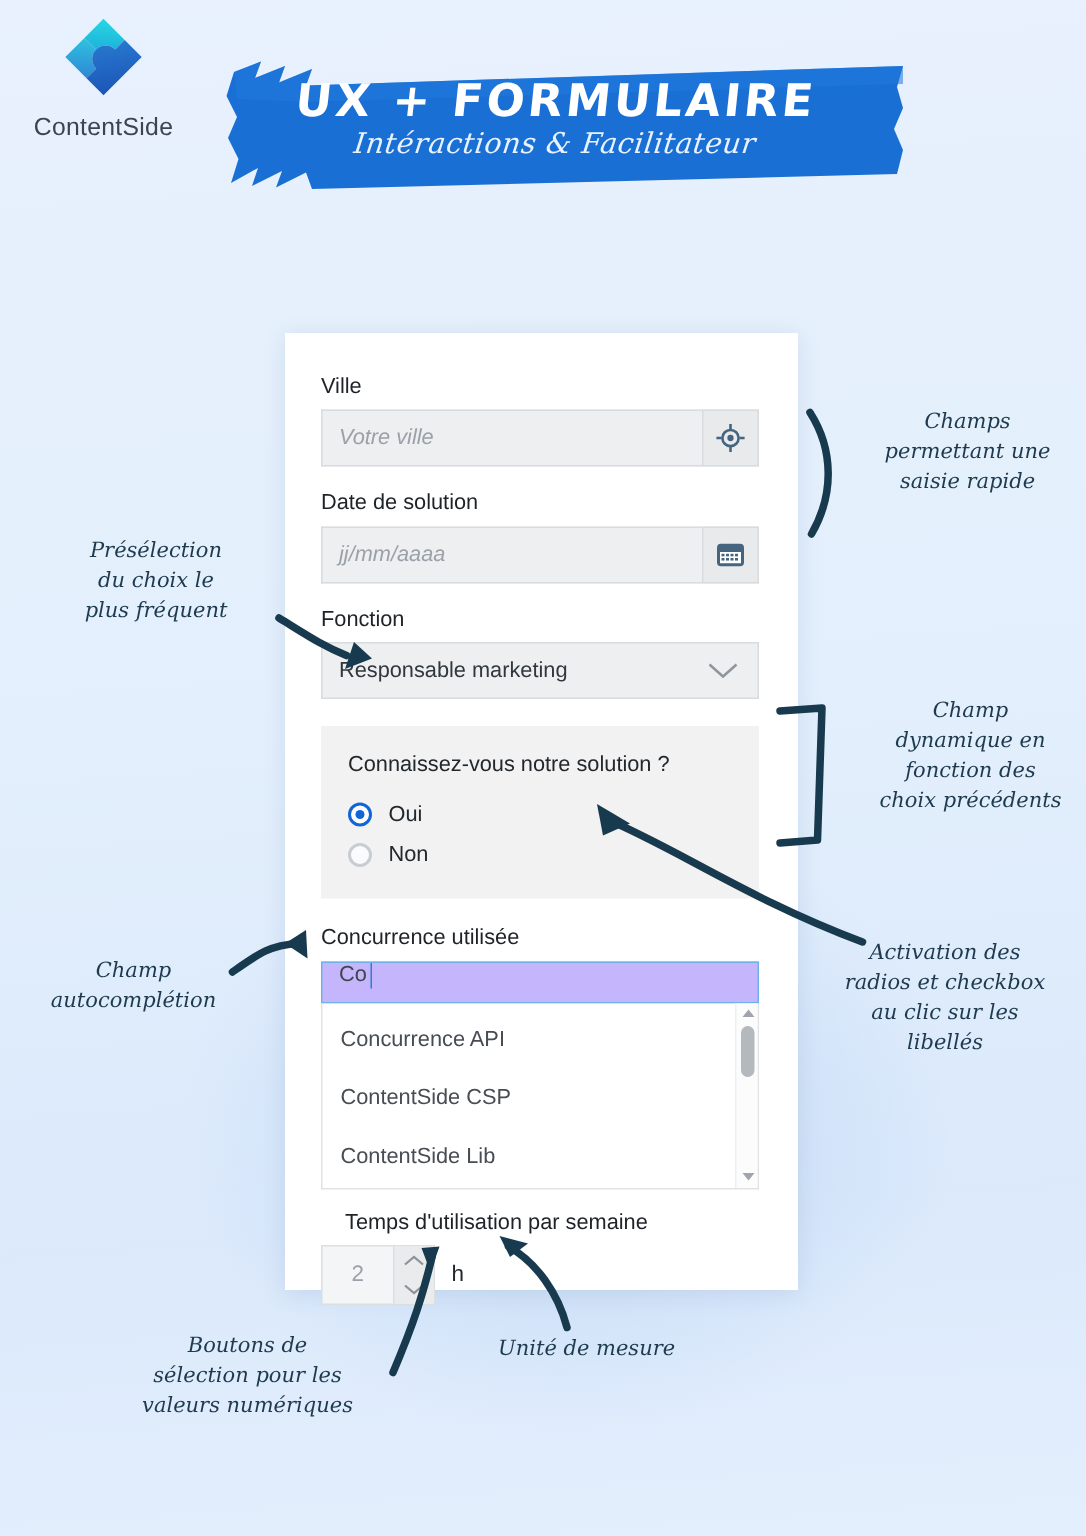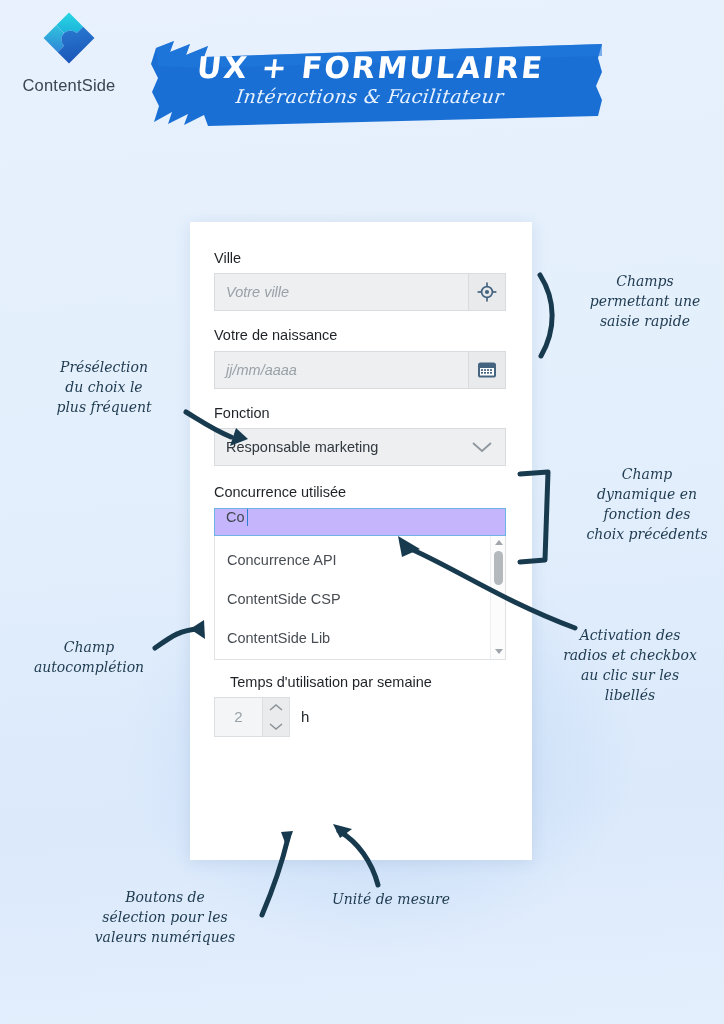--- a/index.html
+++ b/index.html
@@ -363,21 +363,21 @@
           <line x1="10" y1="0.6" x2="10" y2="4" stroke="#45647f" stroke-width="1.7"></line>
           <line x1="10" y1="16" x2="10" y2="19.4" stroke="#45647f" stroke-width="1.7"></line>
           <line x1="0.6" y1="10" x2="4" y2="10" stroke="#45647f" stroke-width="1.7"></line>
           <line x1="16" y1="10" x2="19.4" y2="10" stroke="#45647f" stroke-width="1.7"></line>
         </svg>
       </div>
     </div>
   </div>
 
   <div>
-    <div class="field-label">Votre de naissance</div>
+    <div class="field-label">Date de solution</div>
     <div class="input-row">
       <div class="text-input">jj/mm/aaaa</div>
       <div class="input-addon">
         <svg width="22" height="20" viewBox="0 0 22 20">
           <rect x="2" y="2.5" width="18" height="15" rx="2.6" fill="#45647f"></rect>
           <rect x="4" y="8" width="14" height="7.5" fill="#ffffff"></rect>
           <g fill="#45647f">
             <rect x="5" y="9.2" width="2" height="1.7"></rect>
               <rect x="8" y="9.2" width="2" height="1.7"></rect>
             <rect x="11" y="9.2" width="2" height="1.7"></rect>
@@ -395,20 +395,31 @@
   <div>
     <div class="field-label">Fonction</div>
     <div class="select-row">
       <span class="select-value">Responsable marketing</span>
       <svg width="24" height="14" viewBox="0 0 24 14">
         <polyline points="3,3 12,11 21,3" fill="none" stroke="#8e969d" stroke-width="1.7"></polyline>
       </svg>
     </div>
   </div>
 
+  <div class="radio-panel">
+    <div class="radio-question">Connaissez-vous notre solution ?</div>
+    <div class="radio-item">
+      <span class="radio-dot on"></span>
+      <span class="radio-text">Oui</span>
+    </div>
+    <div class="radio-item">
+      <span class="radio-dot"></span>
+      <span class="radio-text">Non</span>
+    </div>
+  </div>
 
   <div>
     <div class="field-label">Concurrence utilisée</div>
     <div class="auto-input">
       <span>Co</span>
       <span class="caret"></span>
     </div>
     <div class="auto-list">
       <div class="auto-items">
         <div class="auto-item">Concurrence API</div>

